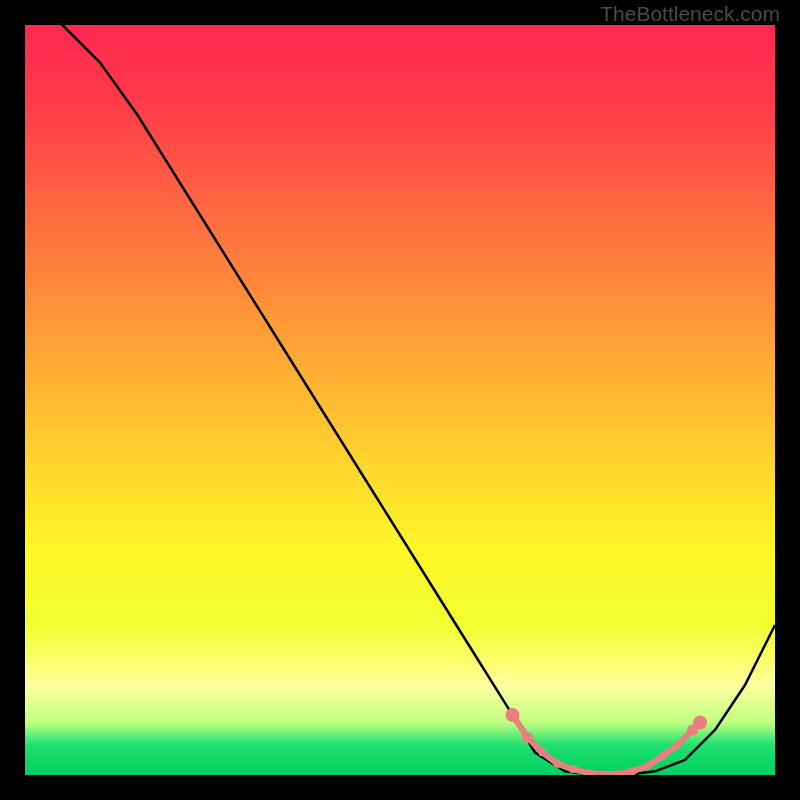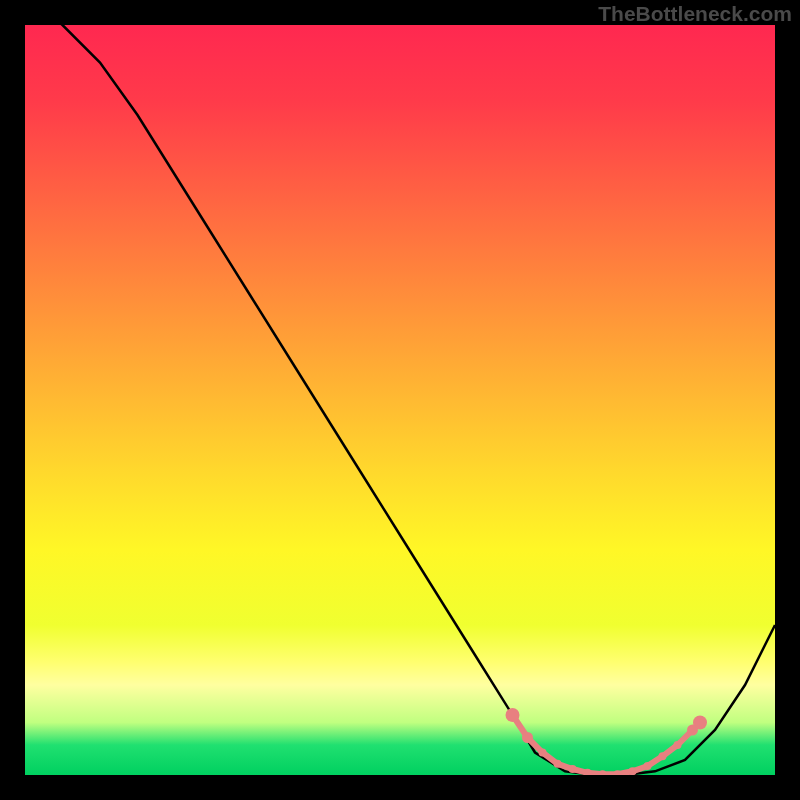--- a/index.html
+++ b/index.html
@@ -35,24 +35,24 @@
       #f0ff30 80%,
       #ffff70 85%,
       #ffffa0 88%,
       #c0ff80 93%,
       #20e070 96%,
       #00d060 100%);
   }
   .watermark {
     position: absolute;
     top: 2px;
-    right: 8px;
+    right: 20px;
     color: #4a4a4a;
     font-size: 21px;
-    font-weight: bold;
+    font-weight: normal;
     z-index: 10;
   }
   svg.curve {
     position: absolute;
     left: 0;
     top: 0;
     width: 750px;
     height: 750px;
     z-index: 5;
   }

